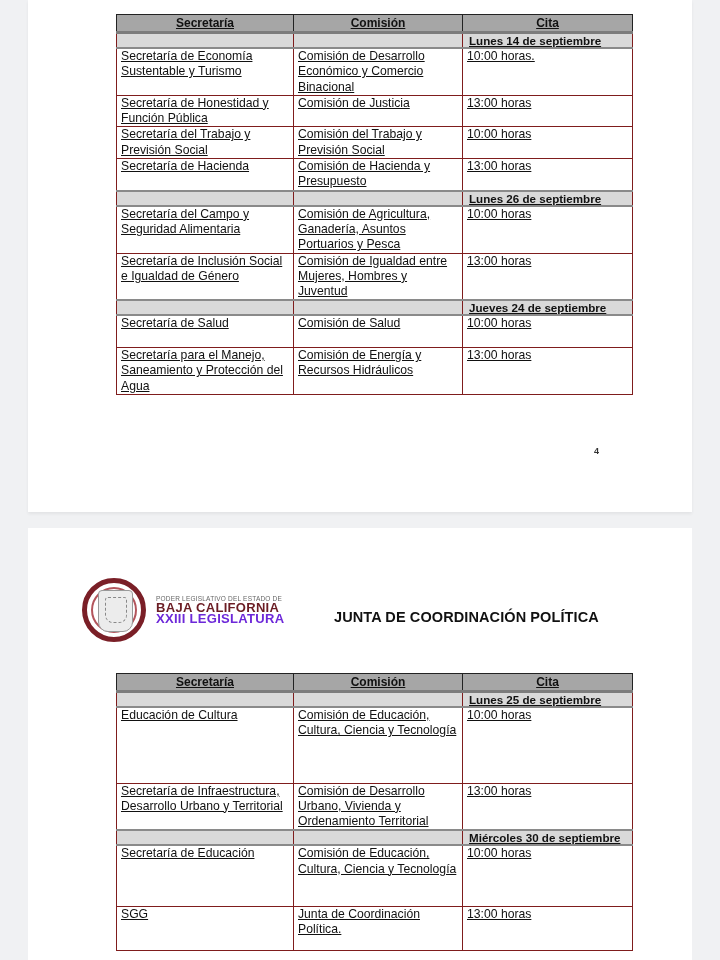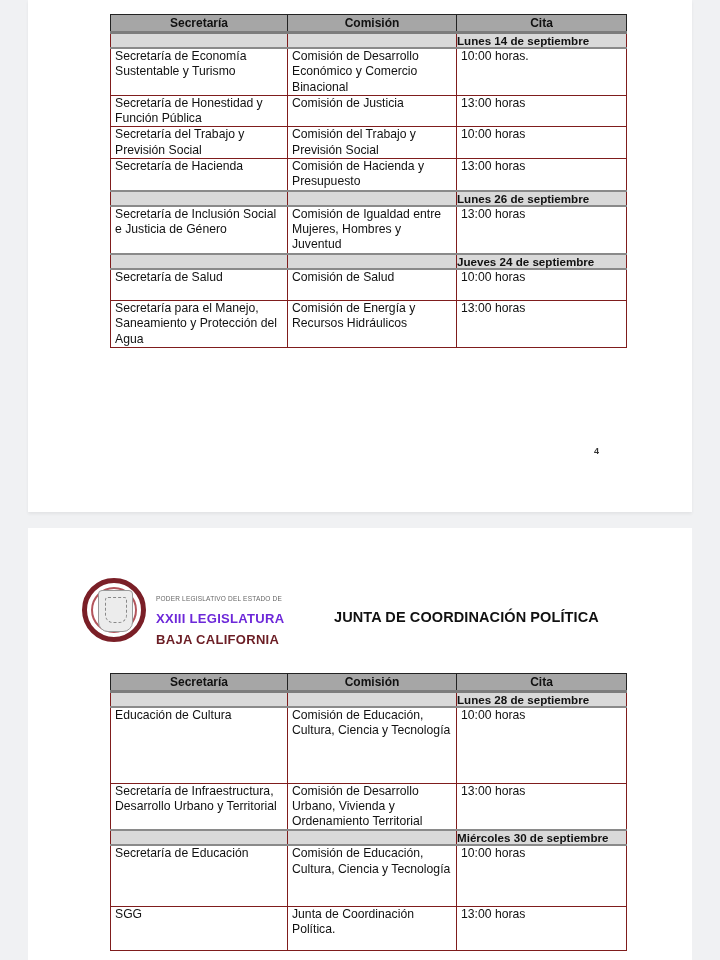--- a/index.html
+++ b/index.html
@@ -8,43 +8,43 @@
     background:#f0f1f3;
     font-family:"Liberation Sans", sans-serif;
     position:relative;
   }
   .page {
     position:absolute; left:28px; width:664px; background:#ffffff;
   }
   #page1 { top:0; height:512px; box-shadow:0 2px 3px rgba(0,0,0,0.06); }
   #page2 { top:528px; height:432px; }
   table.sched {
-    position:absolute; left:82px; width:516px;
+    position:absolute; left:88px; width:516px;
     border-collapse:collapse; table-layout:fixed;
-    font-size:12.2px; color:#111;
+    font-size:12.2px; color:#111;text-decoration:underline;
   }
   #page1 table.sched { top:14px; }
   #page2 table.sched { top:145px; }
   table.sched col.c1 { width:177px; }
   table.sched col.c2 { width:169px; }
   table.sched col.c3 { width:170px; }
   table.sched th {
     background:#a6a6a6; font-weight:bold; text-align:center;
     font-size:12px; height:16px; padding:0 4px; line-height:15px;
     border:1px solid #222; border-bottom:3px solid #7c7c7c;
   }
   table.sched td {
     border:1px solid #7f1d1d; vertical-align:top;
     padding:0 4px; line-height:15.3px;
   }
   tr.date td {
     background:#d9d9d9; height:13px; line-height:13px;
     border-top:2px solid #8a8a8a; border-bottom:2px solid #8a8a8a;
   }
-  tr.date td.d { font-weight:bold; font-size:11.6px; padding-left:0; }
+  tr.date td.d { font-weight:bold; font-size:11.6px; padding-left:6px; }
   .page-num {
     position:absolute; left:566px; top:446px; font-size:9px; font-weight:bold; color:#333;
   }
   .logo { position:absolute; left:54px; top:50px; width:200px; height:80px; }
   .logo-ring {
     position:absolute; left:0; top:0; width:64px; height:64px; border-radius:50%;
     border:5px solid #7a1f27; box-sizing:border-box;
   }
   .logo-ring:after {
     content:""; position:absolute; left:4px; top:4px; right:4px; bottom:4px;
@@ -52,21 +52,21 @@
   }
   .logo-shield {
     position:absolute; left:16px; top:12px; width:33px; height:40px;
     border:1px solid #999; border-radius:4px 4px 10px 10px; background:#ececec;
   }
   .logo-shield:before {
     content:""; position:absolute; left:6px; top:6px; width:20px; height:24px;
     border:1px dashed #888; border-radius:3px 3px 8px 8px;
   }
   .logo-small { position:absolute; left:74px; top:17px; font-size:6.5px; color:#666; letter-spacing:0.2px; white-space:nowrap; }
-  .logo-big { position:absolute; left:74px; top:24px; font-size:13px; font-weight:bold; color:#6b1d24; line-height:11px; white-space:nowrap; letter-spacing:0.3px;margin-top:32px; }
+  .logo-big { position:absolute; left:74px; top:24px; font-size:13px; font-weight:bold; color:#6b1d24; line-height:11px; white-space:nowrap; letter-spacing:0.3px; }
   .logo-big2 { position:absolute; left:74px; top:35px; font-size:13px; font-weight:bold; color:#6d28d9; line-height:11px; white-space:nowrap; letter-spacing:0.3px; }
   .doc-title {
     position:absolute; left:306px; top:81px; font-size:14.5px; font-weight:bold; color:#111;
     letter-spacing:0.1px; white-space:nowrap;
   }
 </style>
 </head>
 <body>
 
 <div class="page" id="page1">
@@ -110,21 +110,26 @@
         <td>Comisión de Hacienda y Presupuesto</td>
         <td>13:00 horas</td>
       </tr>
 
       <tr class="date">
           <td></td>
           <td></td>
           <td class="d">Lunes 26 de septiembre</td>
         </tr>
       <tr style="height:46px">
-        <td>Secretaría de Inclusión Social e Justicia de Género</td>
+        <td>Secretaría del Campo y Seguridad Alimentaria</td>
+        <td>Comisión de Agricultura, Ganadería, Asuntos Portuarios y Pesca</td>
+        <td>10:00 horas</td>
+      </tr>
+      <tr style="height:46px">
+        <td>Secretaría de Inclusión Social e Igualdad de Género</td>
         <td>Comisión de Igualdad entre Mujeres, Hombres y Juventud</td>
         <td>13:00 horas</td>
       </tr>
 
       <tr class="date">
           <td></td>
           <td></td>
           <td class="d">Jueves 24 de septiembre</td>
         </tr>
       <tr style="height:32px">
@@ -162,21 +167,21 @@
       <tr>
         <th>Secretaría</th>
         <th>Comisión</th>
         <th>Cita</th>
       </tr>
     </thead>
     <tbody>
       <tr class="date">
           <td></td>
           <td></td>
-          <td class="d">Lunes 28 de septiembre</td>
+          <td class="d">Lunes 25 de septiembre</td>
         </tr>
       <tr style="height:76px">
         <td>Educación de Cultura</td>
         <td>Comisión de Educación, Cultura, Ciencia y Tecnología</td>
         <td>10:00 horas</td>
       </tr>
       <tr style="height:46px">
         <td>Secretaría de Infraestructura, Desarrollo Urbano y Territorial</td>
         <td>Comisión de Desarrollo Urbano, Vivienda y Ordenamiento Territorial</td>
         <td>13:00 horas</td>

